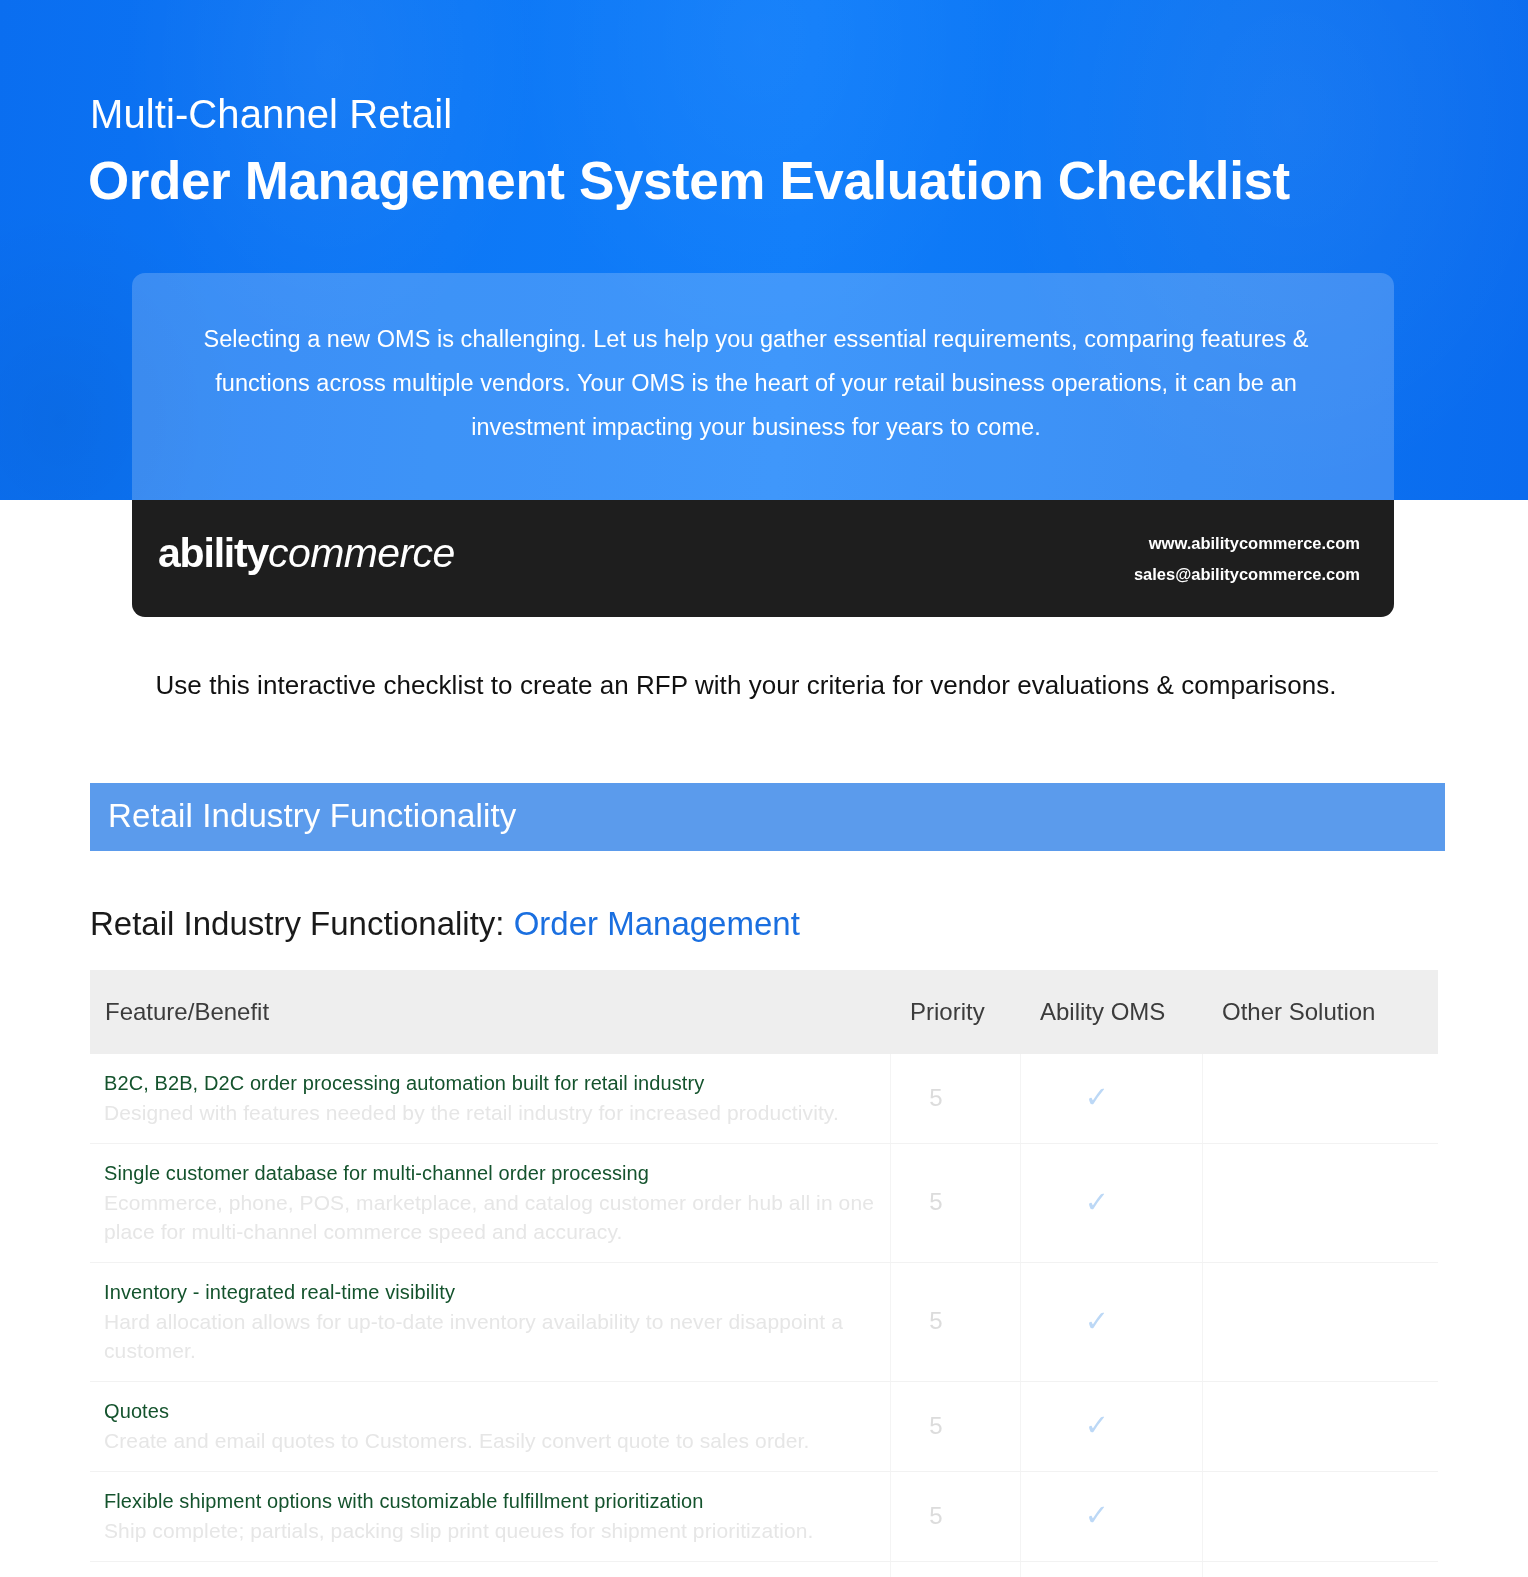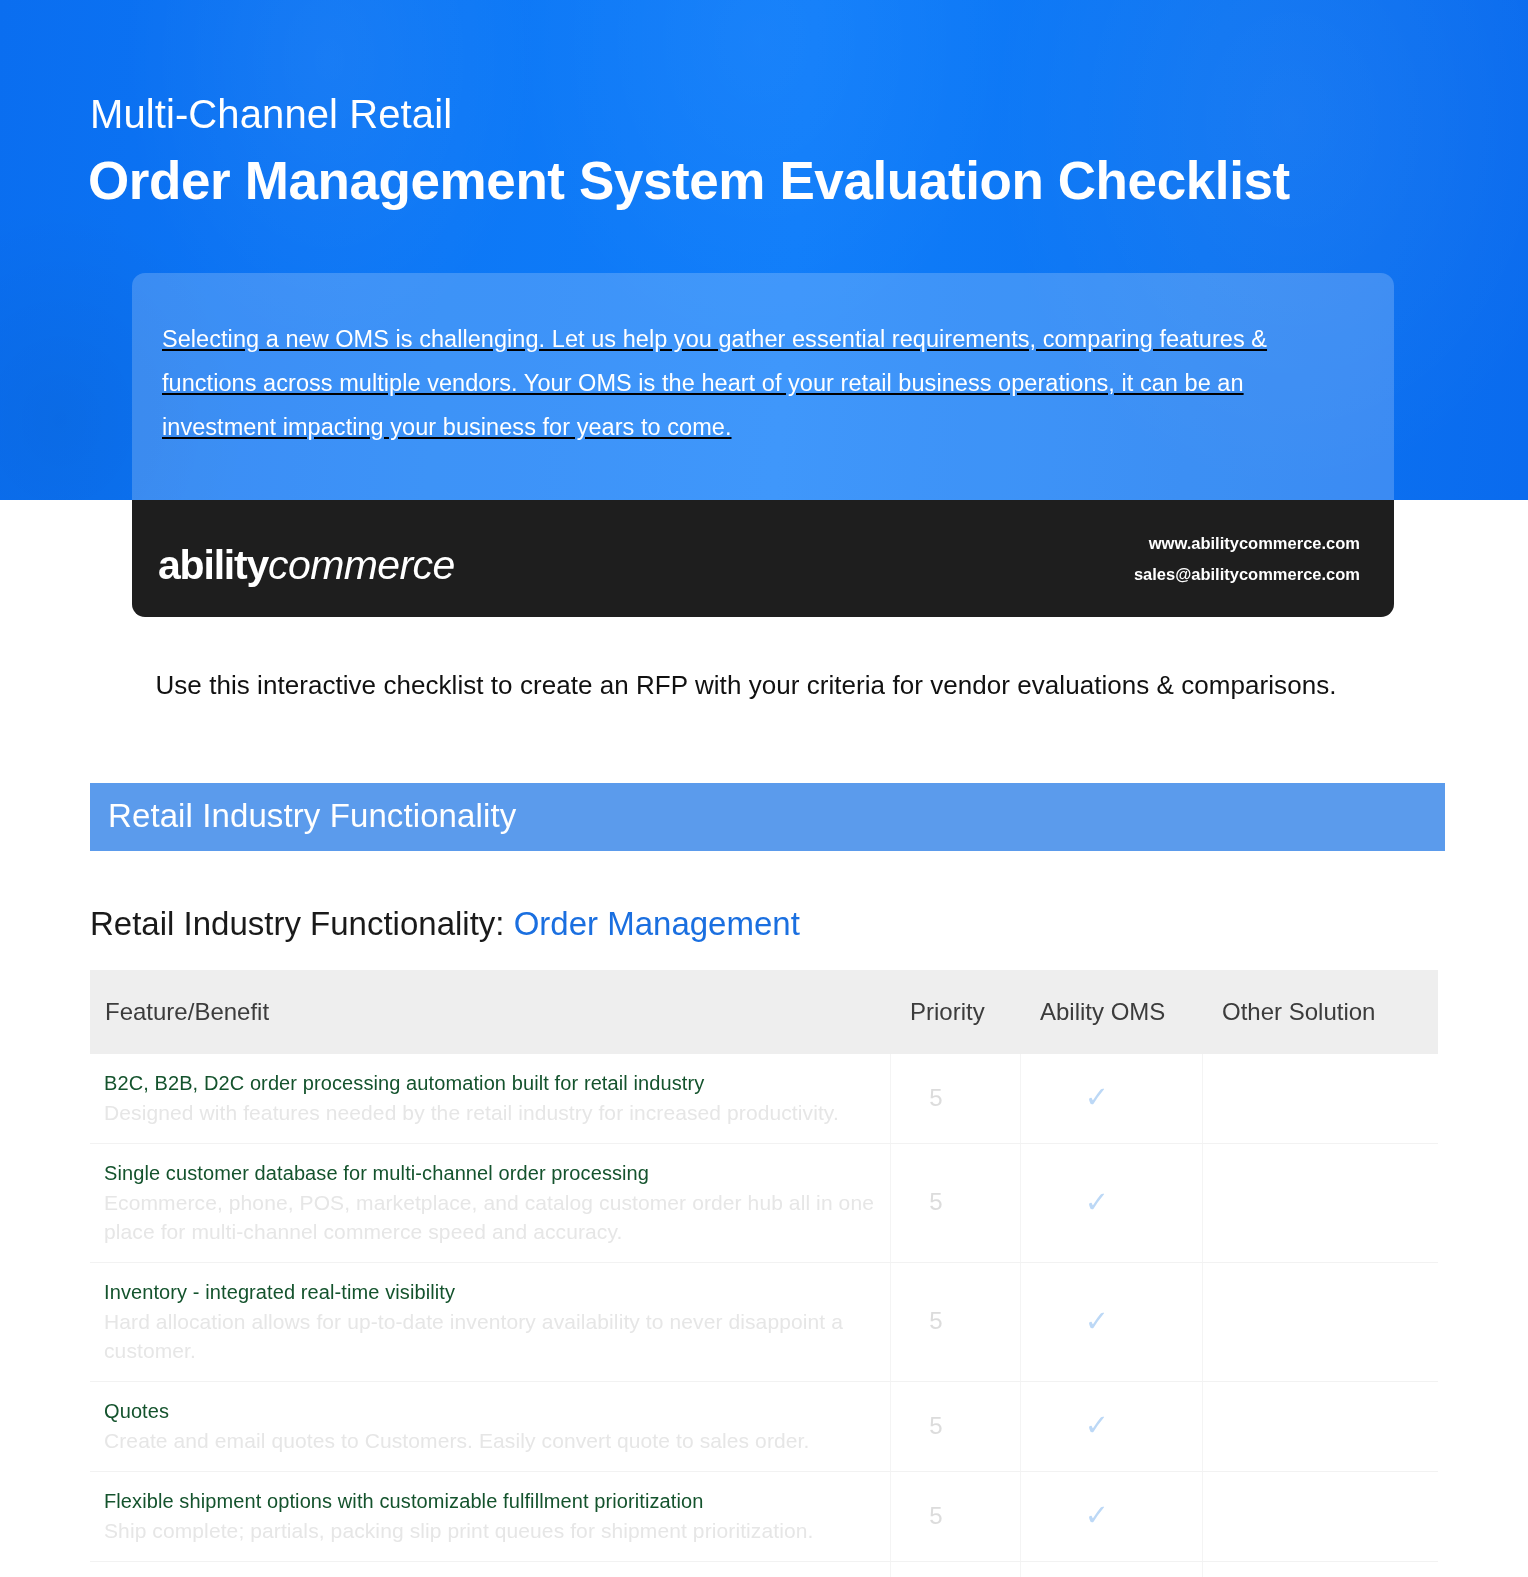--- a/index.html
+++ b/index.html
@@ -20,20 +20,21 @@
     position: relative;
     width: 1528px;
     height: 500px;
     background:
       radial-gradient(ellipse 420px 520px at 1290px 120px, rgba(255,255,255,0.055), rgba(255,255,255,0) 72%),
       radial-gradient(ellipse 360px 460px at 760px 40px, rgba(255,255,255,0.045), rgba(255,255,255,0) 70%),
       radial-gradient(ellipse 300px 420px at 330px 60px, rgba(255,255,255,0.05), rgba(255,255,255,0) 70%),
       radial-gradient(ellipse 260px 300px at 60px 420px, rgba(0,0,0,0.05), rgba(0,0,0,0) 72%),
       linear-gradient(95deg, #0a6ef0 0%, #0d78f6 30%, #0f7dfa 52%, #0c74f2 78%, #0a6bee 100%);
     overflow: hidden;
+    text-align: center;
   }
   .hero-eyebrow {
     position: absolute;
     left: 90px;
     top: 92px;
     font-size: 40px;
     color: #ffffff;
     letter-spacing: 0.1px;
     white-space: nowrap;
   }
@@ -50,21 +51,20 @@
   .hero-callout {
     position: absolute;
     left: 132px;
     top: 273px;
     width: 1262px;
     height: 227px;
     box-sizing: border-box;
     background: rgba(255,255,255,0.20);
     border-radius: 13px 13px 0 0;
     padding: 44px 44px 0 30px;
-    text-decoration: underline;
   }
   .hero-callout p {
     margin: 0;
     font-size: 23.5px;
     line-height: 44px;
     color: #ffffff;
     letter-spacing: 0.05px;
   }
 
   
@@ -77,21 +77,20 @@
     background: #1e1e1e;
     border-radius: 0 0 13px 13px;
   }
   .logo {
     position: absolute;
     left: 26px;
     top: 30px;
     font-size: 41px;
     color: #ffffff;
     white-space: nowrap;
-    margin-top: 12px;
   }
   .logo .logo-a { font-weight: bold; letter-spacing: -1.2px; }
   .logo .logo-c { font-style: italic; font-weight: normal; letter-spacing: -0.6px; }
   .contact {
     position: absolute;
     right: 34px;
     top: 28px;
     text-align: right;
   }
   .contact div {

